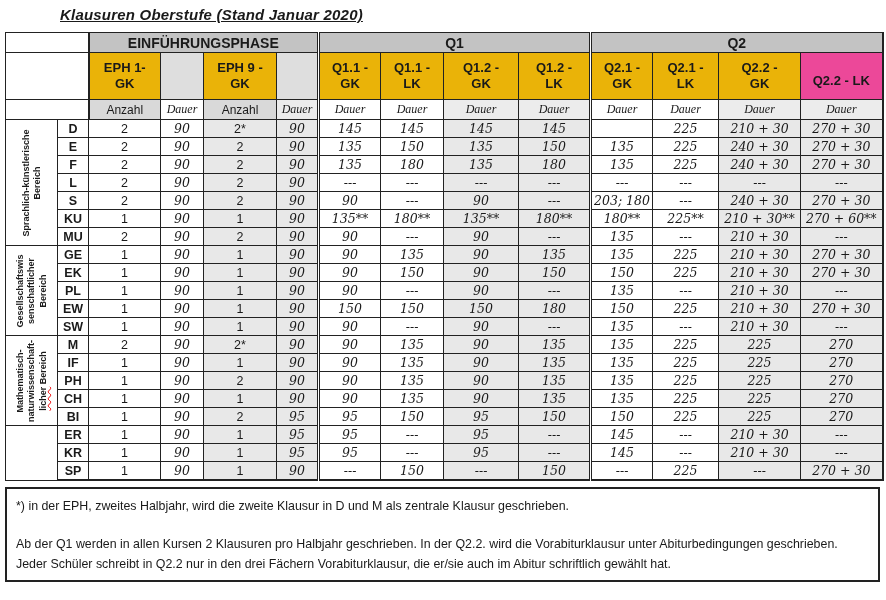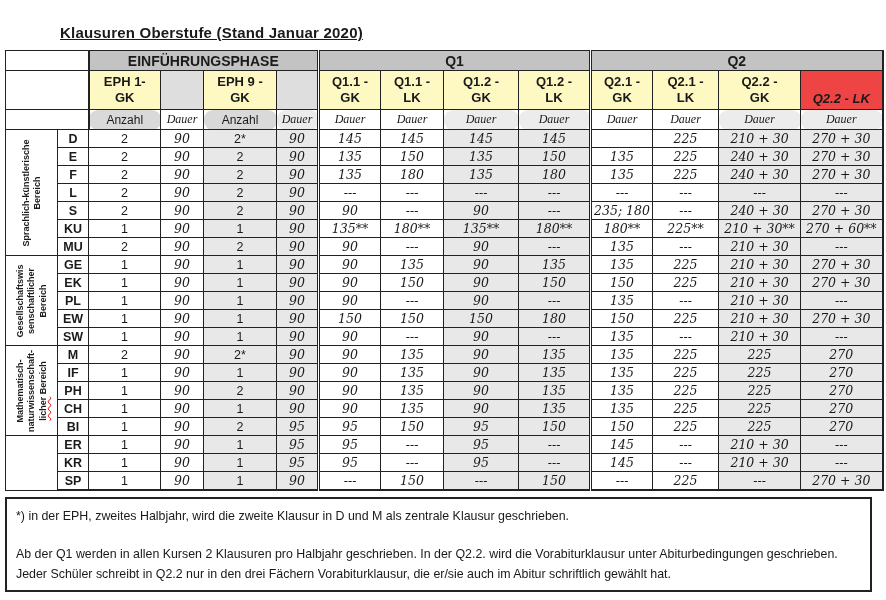--- a/index.html
+++ b/index.html
@@ -4,43 +4,43 @@
 <style>
   html,body{margin:0;padding:0;background:#fff;}
   body{
     width:886px;height:600px;overflow:hidden;
     font-family:"Liberation Sans", sans-serif;color:#1a1a1a;
     position:relative;
   }
   .page{padding:3px 5px 0 5px;}
   .title{
     font-size:15px;font-weight:bold;text-decoration:underline;
-    margin:21px 0 9px 55px;letter-spacing:0.2px;
+    margin:3px 0 9px 55px;letter-spacing:0.2px;font-style:italic;
   }
   table.ktable{
     border-collapse:collapse;table-layout:fixed;width:877px;
   }
   table.ktable td, table.ktable th{
     border:1px solid #222;padding:0;text-align:center;vertical-align:middle;
     overflow:hidden;
   }
   td.blank{border:none;background:#fff;}
   th.sec{
     background:#c3c3c3;font-weight:bold;font-size:14px;height:19px;
     border-top:2px solid #222;border-bottom:2px solid #222;
   }
   th.sec.first{border-left:2px solid #222;}
   th.colhdr{
-    background:#fef9c3;font-weight:bold;font-size:13px;line-height:1.2;
+    background:#eab308;font-weight:bold;font-size:13px;line-height:1.2;
     height:36px;white-space:pre-line;
   }
   th.colhdr.first{border-left:2px solid #222;}
   th.colhdr.empty{background:#dedede;}
-  th.colhdr.whitehdr{background:#ef4444;vertical-align:bottom;padding-bottom:2px;white-space:nowrap;font-style:italic;}
-  td.sub{height:19px;font-size:12px;border-radius:9px;}
+  th.colhdr.whitehdr{background:#ec4899;vertical-align:bottom;padding-bottom:10px;white-space:nowrap;}
+  td.sub{height:19px;font-size:12px;}
   td.sub.first{border-left:2px solid #222;}
   td.sub.anz{background:#d9d9d9;}
   td.sub.dau{font-family:Liberation Serif, serif;font-style:italic;}
   td.sub.dau.shade{background:#ececec;}
   td.gcell{
     position:relative;background:#fff;border-left:2px solid #222;
   }
   .vlabel{
     position:absolute;left:50%;top:50%;
     transform:translate(-50%,-50%) rotate(-90deg);
@@ -56,21 +56,21 @@
   td.val{font-size:12.5px;height:17px;}
   td.val.dau{font-family:"DejaVu Serif", serif;font-style:italic;font-size:12.5px;}
   td.shade{background:#e8e8e8;}
   .tL{border-left:3px double #222 !important;}
   .gstart{border-top:3px double #222;}
   .rend{border-right:2px solid #222 !important;}
   tr.lastrow td{border-bottom:2px solid #222;}
   td.bend{border-bottom:2px solid #222;}
   .notes-box{
     width:851px;margin:6px 0 0 0;border:2px solid #222;
-    padding:7px 3px 6px 9px;font-size:12.4px;line-height:1.62;
+    padding:7px 11px 6px 9px;font-size:12.4px;line-height:1.62;
   }
   .notes-box .spacer{height:18px;}
 </style>
 </head>
 <body>
 
 <div class="page">
   <div class="title">Klausuren Oberstufe (Stand Januar 2020)</div>
 
   <table class="ktable" id="ktable">
@@ -204,21 +204,21 @@
         <tr>
           <td class="subject">S</td>
           <td class="val anz">2</td>
           <td class="val dau">90</td>
           <td class="val anz shade">2</td>
           <td class="val dau shade">90</td>
           <td class="val dau tL">90</td>
           <td class="val dau">---</td>
           <td class="val dau shade">90</td>
           <td class="val dau shade">---</td>
-          <td class="val dau tL">235; 180</td>
+          <td class="val dau tL">203; 180</td>
           <td class="val dau">---</td>
           <td class="val dau shade">240 + 30</td>
           <td class="val dau shade rend">270 + 30</td>
         </tr>
         <tr>
           <td class="subject">KU</td>
           <td class="val anz">1</td>
           <td class="val dau">90</td>
           <td class="val anz shade">1</td>
           <td class="val dau shade">90</td>

